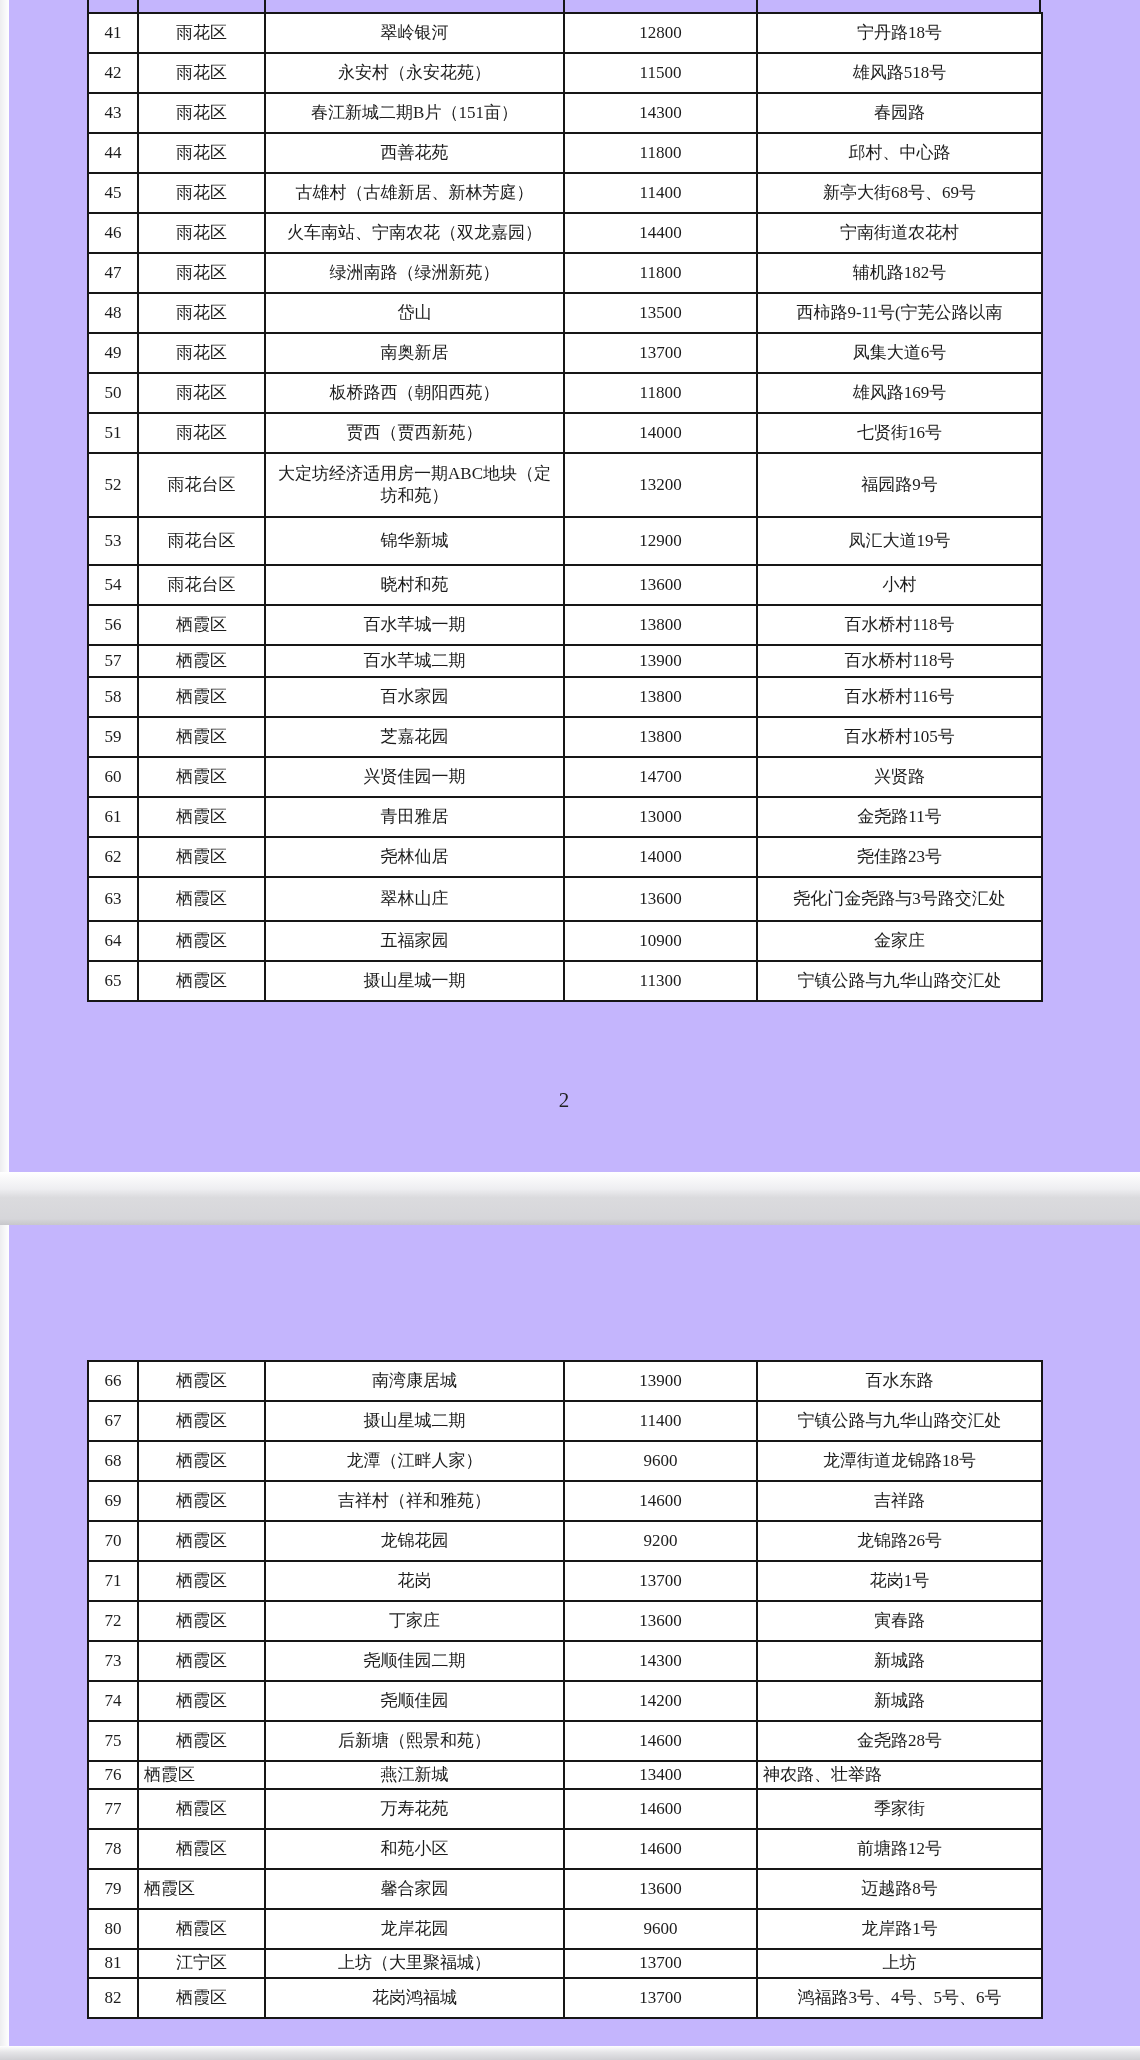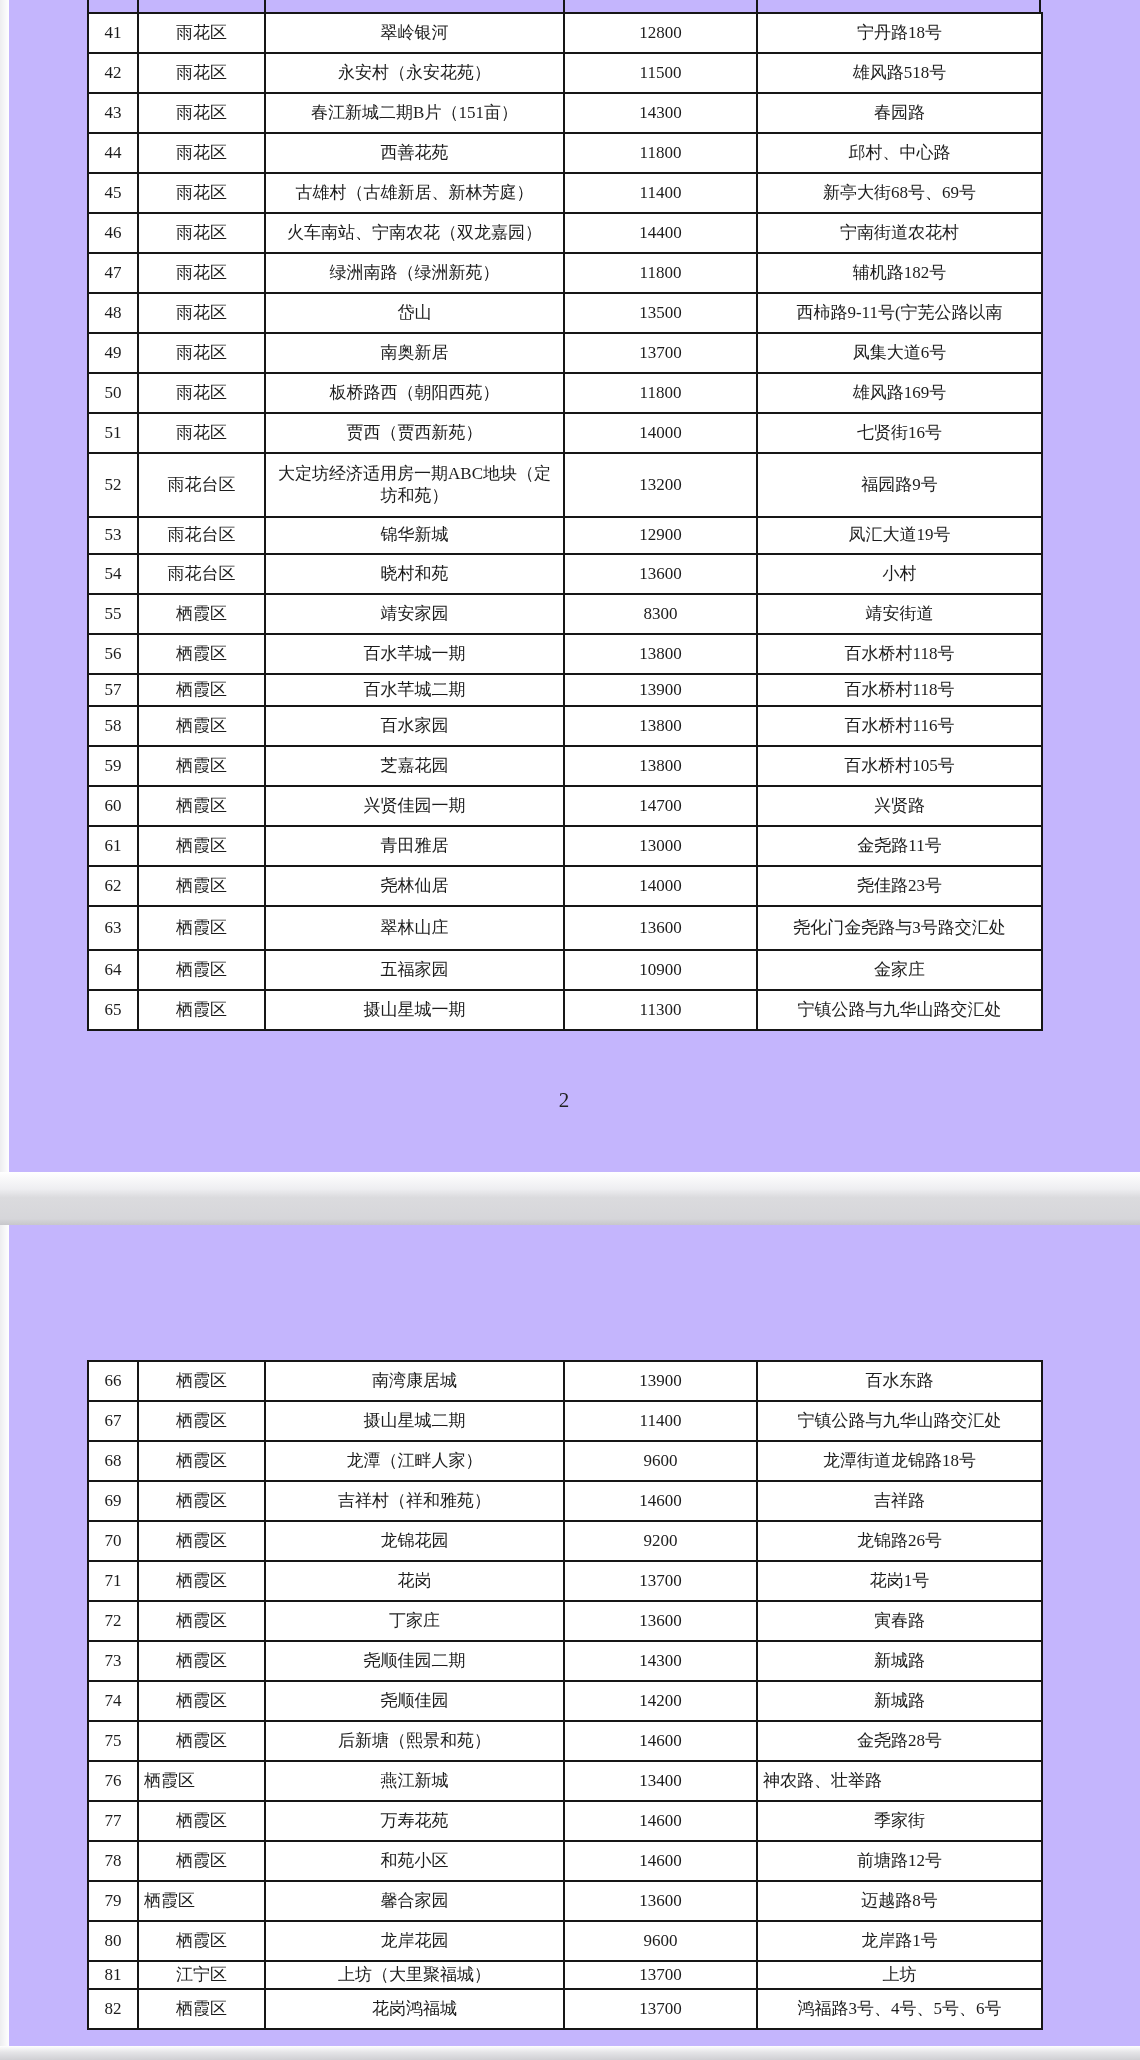--- a/index.html
+++ b/index.html
@@ -138,40 +138,33 @@
           <td>14000</td>
           <td>七贤街16号</td>
         </tr>
         <tr style="height: 64px;">
           <td>52</td>
           <td>雨花台区</td>
           <td>大定坊经济适用房一期ABC地块（定坊和苑）</td>
           <td>13200</td>
           <td>福园路9号</td>
         </tr>
-        <tr style="height: 37px;">
+        <tr style="height: 48px;">
           <td>53</td>
           <td>雨花台区</td>
           <td>锦华新城</td>
           <td>12900</td>
           <td>凤汇大道19号</td>
         </tr>
         <tr style="height: 40px;">
           <td>54</td>
           <td>雨花台区</td>
           <td>晓村和苑</td>
           <td>13600</td>
           <td>小村</td>
-        </tr>
-        <tr style="height: 40px;">
-          <td>55</td>
-          <td>栖霞区</td>
-          <td>靖安家园</td>
-          <td>8300</td>
-          <td>靖安街道</td>
         </tr>
         <tr style="height: 40px;">
           <td>56</td>
           <td>栖霞区</td>
           <td>百水芊城一期</td>
           <td>13800</td>
           <td>百水桥村118号</td>
         </tr>
         <tr style="height: 32px; border-radius: 18px;">
           <td>57</td>
@@ -315,21 +308,21 @@
           <td>14200</td>
           <td>新城路</td>
         </tr>
         <tr style="height: 40px;">
           <td>75</td>
           <td>栖霞区</td>
           <td>后新塘（熙景和苑）</td>
           <td>14600</td>
           <td>金尧路28号</td>
         </tr>
-        <tr style="height: 40px;">
+        <tr style="height: 28px;">
           <td>76</td>
           <td style="text-align: left;">栖霞区</td>
           <td>燕江新城</td>
           <td>13400</td>
           <td style="text-align: left;">神农路、壮举路</td>
         </tr>
         <tr style="height: 40px;">
           <td>77</td>
           <td>栖霞区</td>
           <td>万寿花苑</td>

